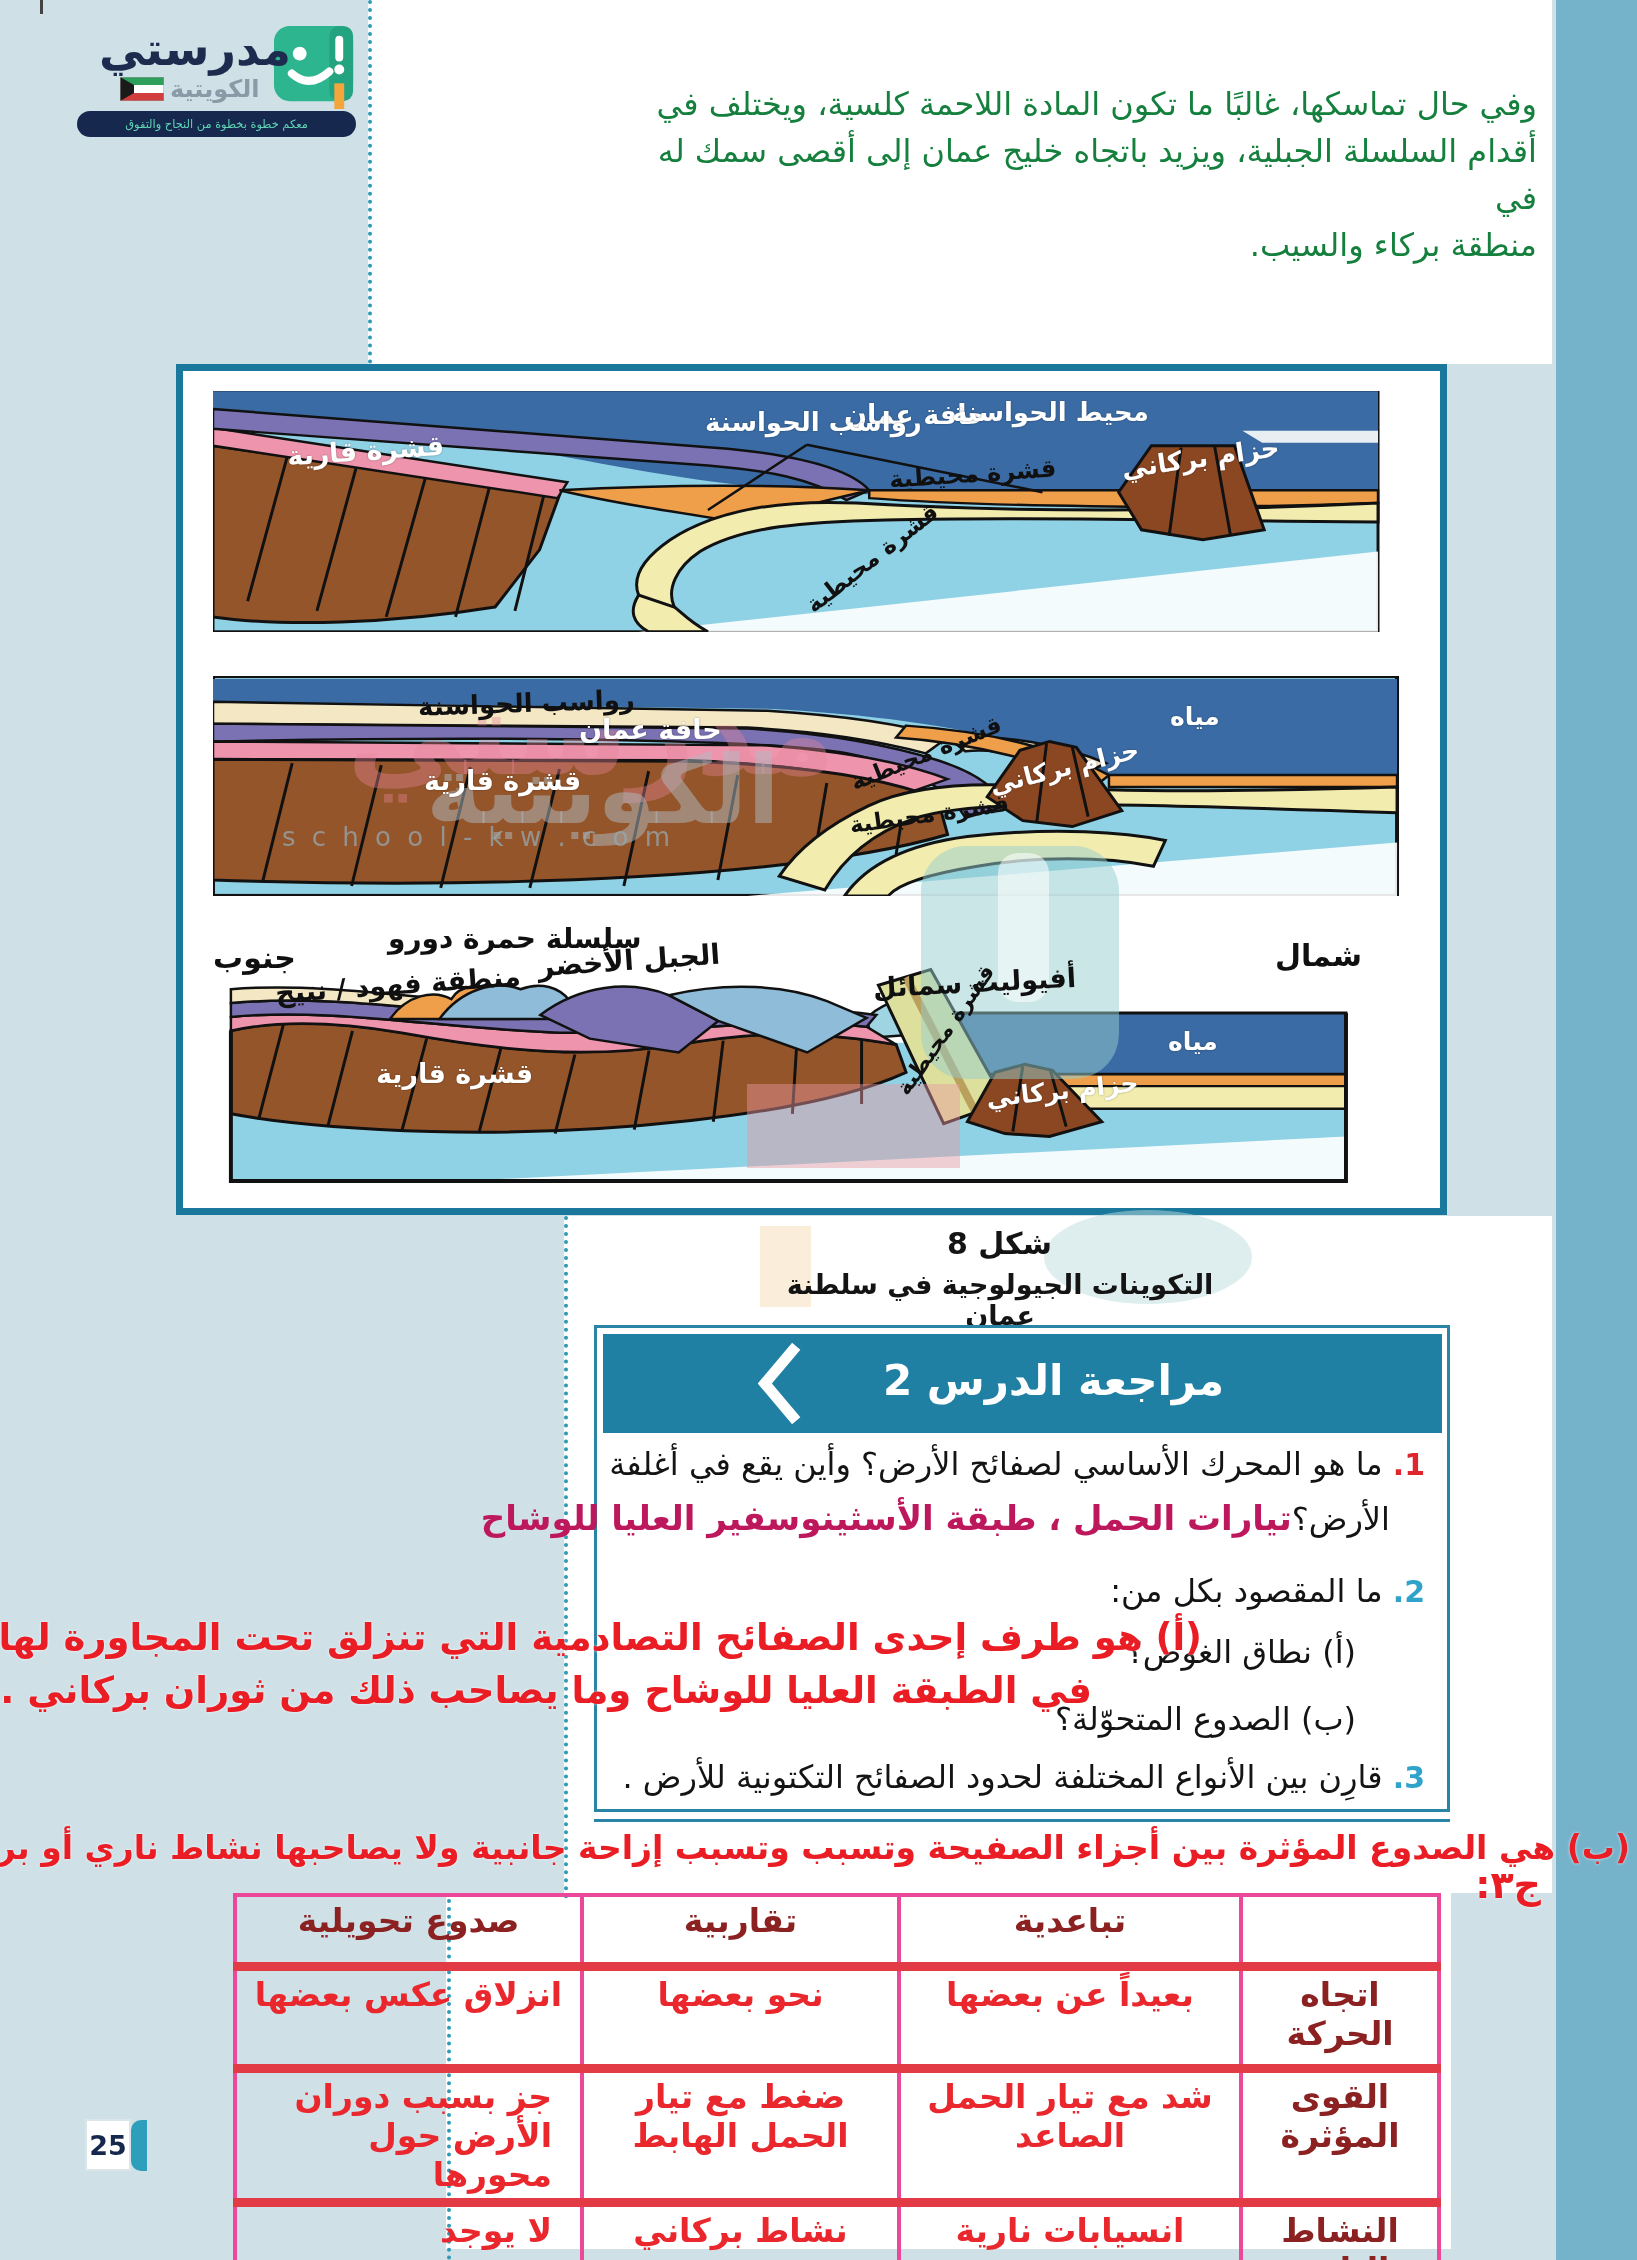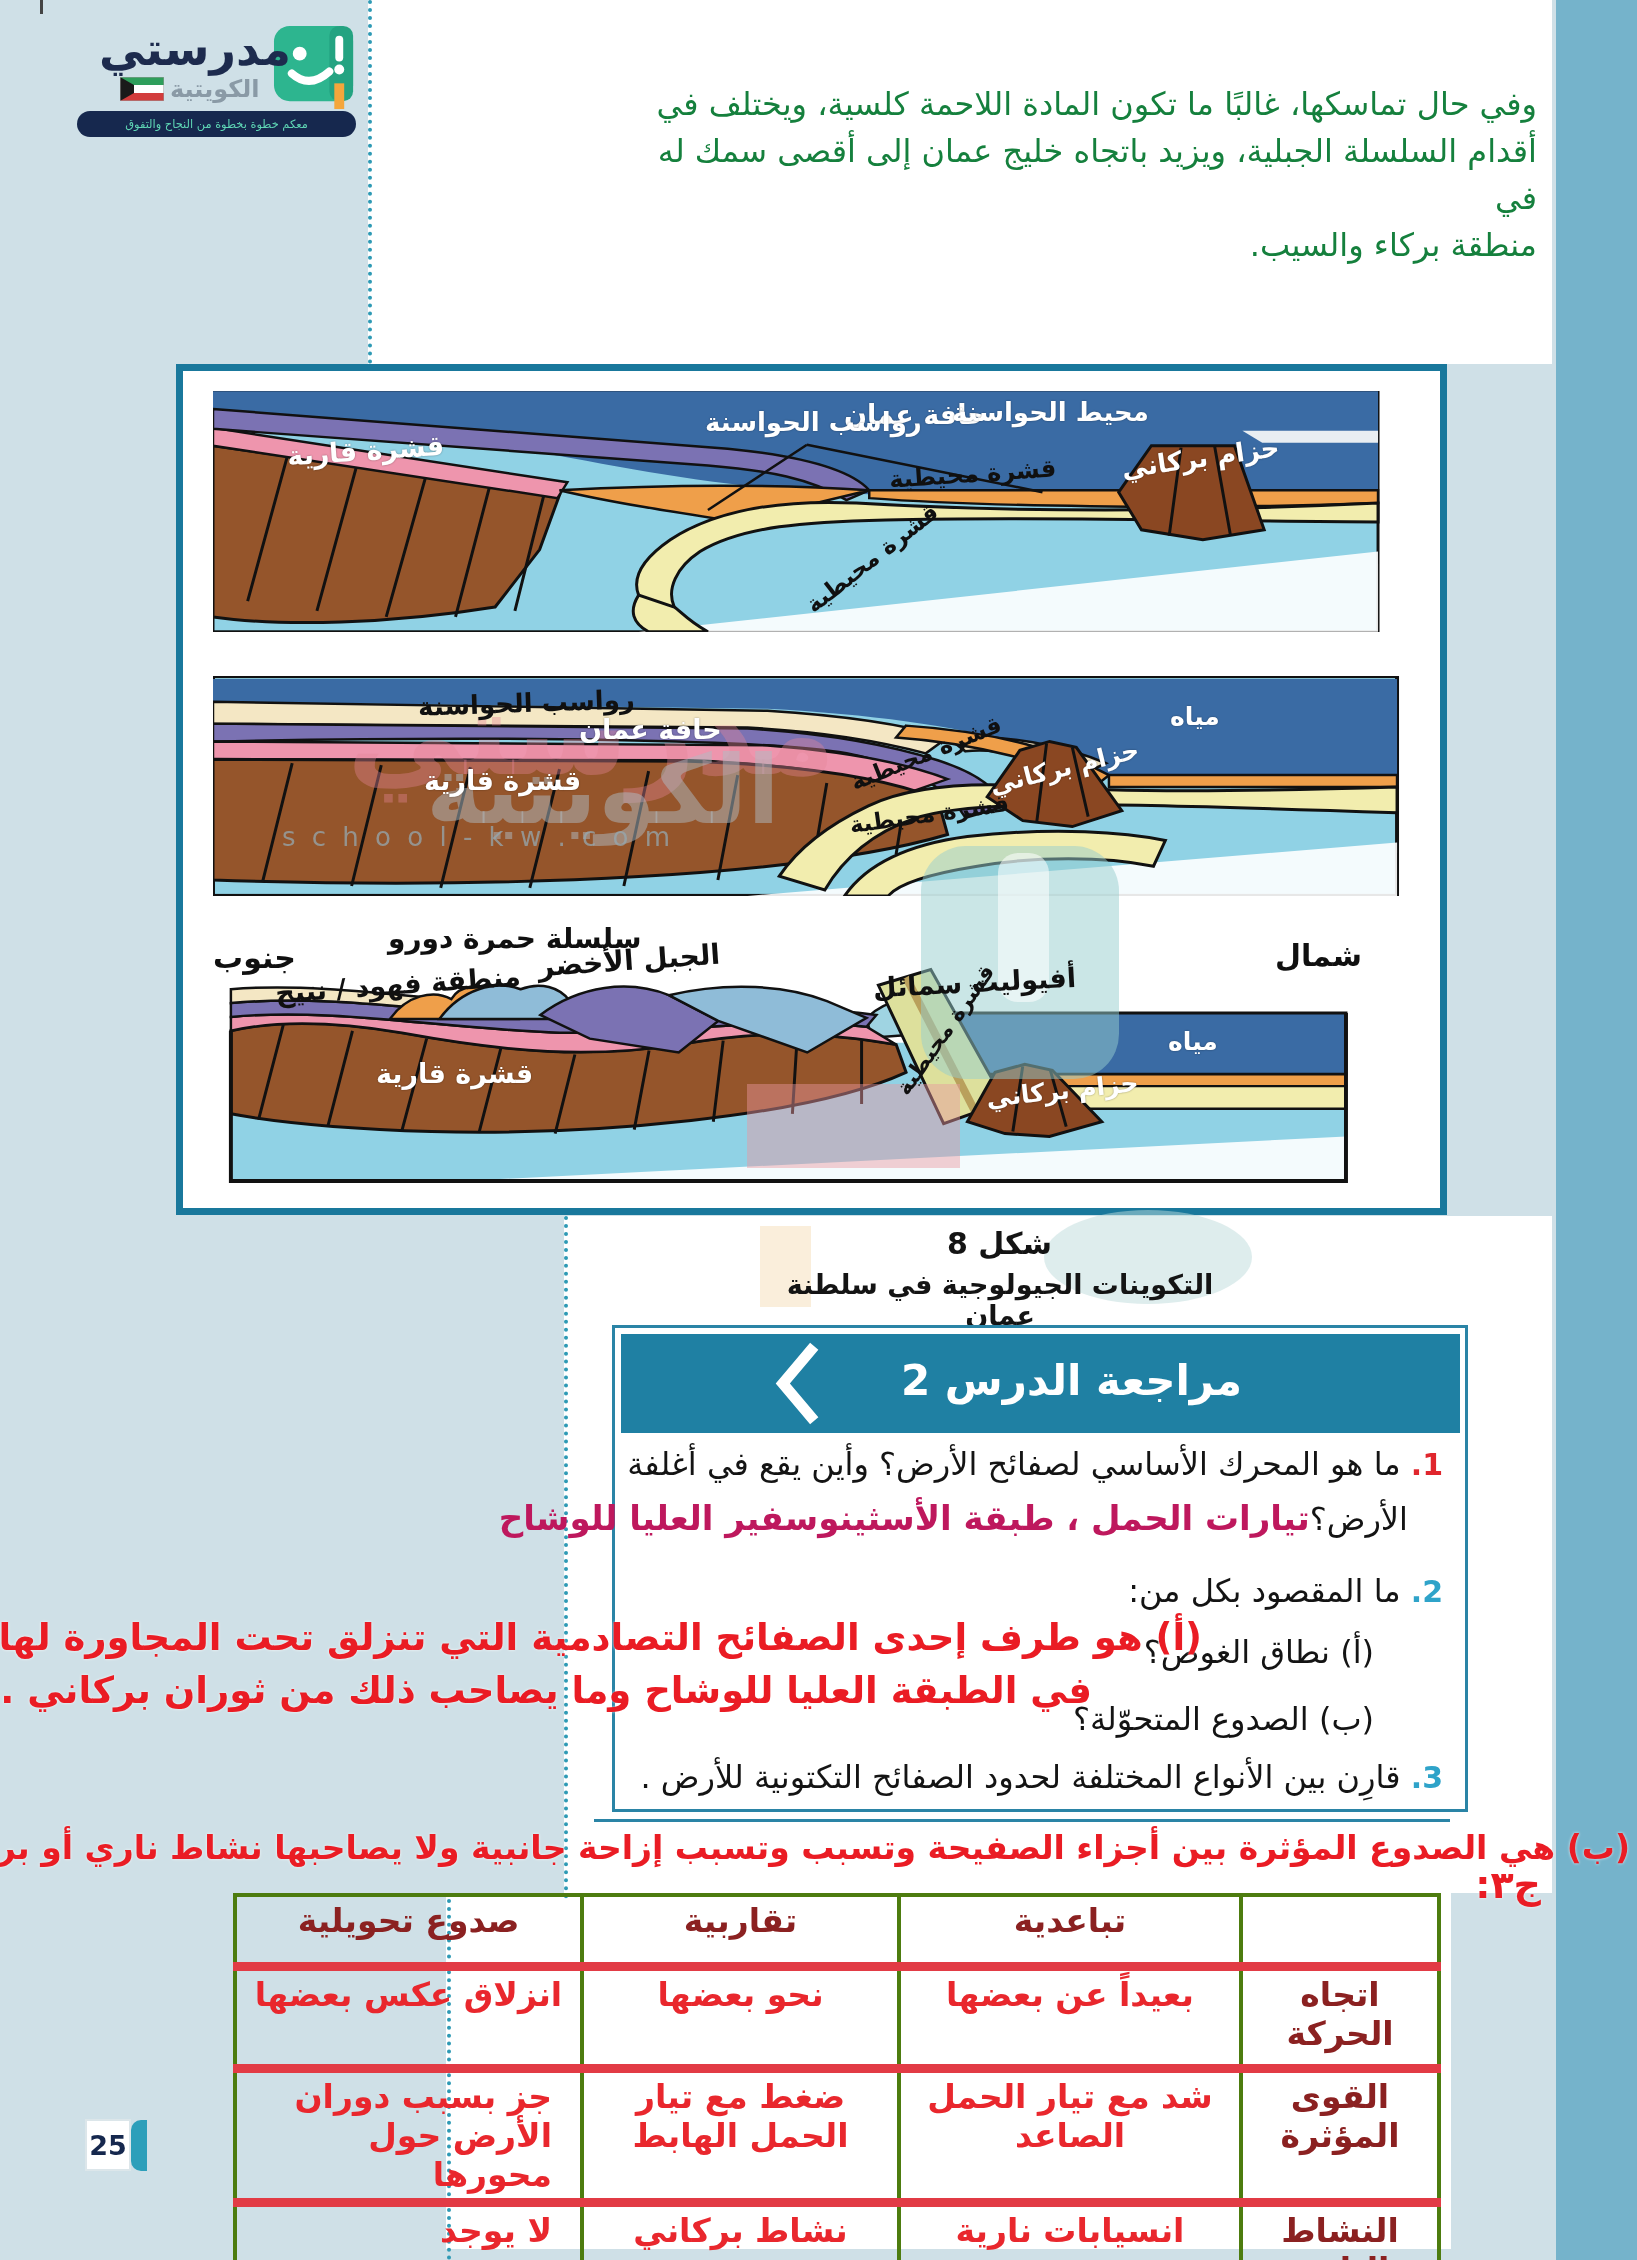--- a/index.html
+++ b/index.html
@@ -13,34 +13,34 @@
   
   .fig-box{position:absolute;background:#ffffff;border:7px solid #19789c;}
   .diag{position:absolute;}
   .lbl{position:absolute;font-weight:bold;white-space:nowrap;line-height:1.1;}
   .lbl.w{color:#ffffff;text-shadow:0 0 2px rgba(0,0,0,.4);}
   .lbl.b{color:#101010;}
   .caption{position:absolute;text-align:center;color:#141414;font-weight:bold;}
   
   .intro{position:absolute;direction:rtl;text-align:right;color:#15803d;font-size:32px;line-height:47px;}
   
-  .review-box{position:absolute;background:#fff;border:3px solid #2a84a6;margin-left:18px;}
+  .review-box{position:absolute;background:#fff;border:3px solid #2a84a6;}
   .review-header{position:absolute;background:#1f80a3;}
   .review-title{position:absolute;color:#fff;font-weight:bold;font-size:42px;white-space:nowrap;}
   .q{position:absolute;direction:rtl;text-align:right;font-size:32px;color:#141414;white-space:nowrap;}
   .qnum{font-weight:bold;font-size:30px;}
   .qnum.red{color:#e0262d;}
   .qnum.blue{color:#2fa3c9;}
   .ans-inline{color:#be185d;font-weight:bold;font-size:34px;}
   
   .hand{position:absolute;direction:rtl;color:#ea1c24;font-weight:bold;white-space:nowrap;text-shadow:0 0 3px rgba(255,255,255,.85);}
   
   .ctable{position:absolute;direction:rtl;}
   .ctable table{border-collapse:collapse;table-layout:fixed;width:1203px;}
-  .ctable td{border:4px solid #4d7c0f;text-align:center;font-weight:bold;font-size:33px;padding:4px 6px;vertical-align:top;}
+  .ctable td{border:4px solid #ec4899;text-align:center;font-weight:bold;font-size:33px;padding:4px 6px;vertical-align:top;}
   .ctable tr.data td{border-top:9px solid #e23b45;}
   .ctable .hdr{color:#8b2121;}
   .ctable .val{color:#e9272d;}
   .ctable .val-right{text-align:right;padding-right:28px;}
   
   .logo-name{position:absolute;color:#1d2b4e;font-weight:bold;font-size:46px;}
   .logo-country{position:absolute;color:#8a9aa6;font-weight:bold;font-size:24px;}
   .logo-tagline{position:absolute;background:#16284e;color:#5fd7b5;font-size:11.4px;letter-spacing:1.5px;border-radius:13px;text-align:center;line-height:26px;white-space:nowrap;overflow:hidden;}
   
   .pn-wrap{position:absolute;display:flex;align-items:center;}

